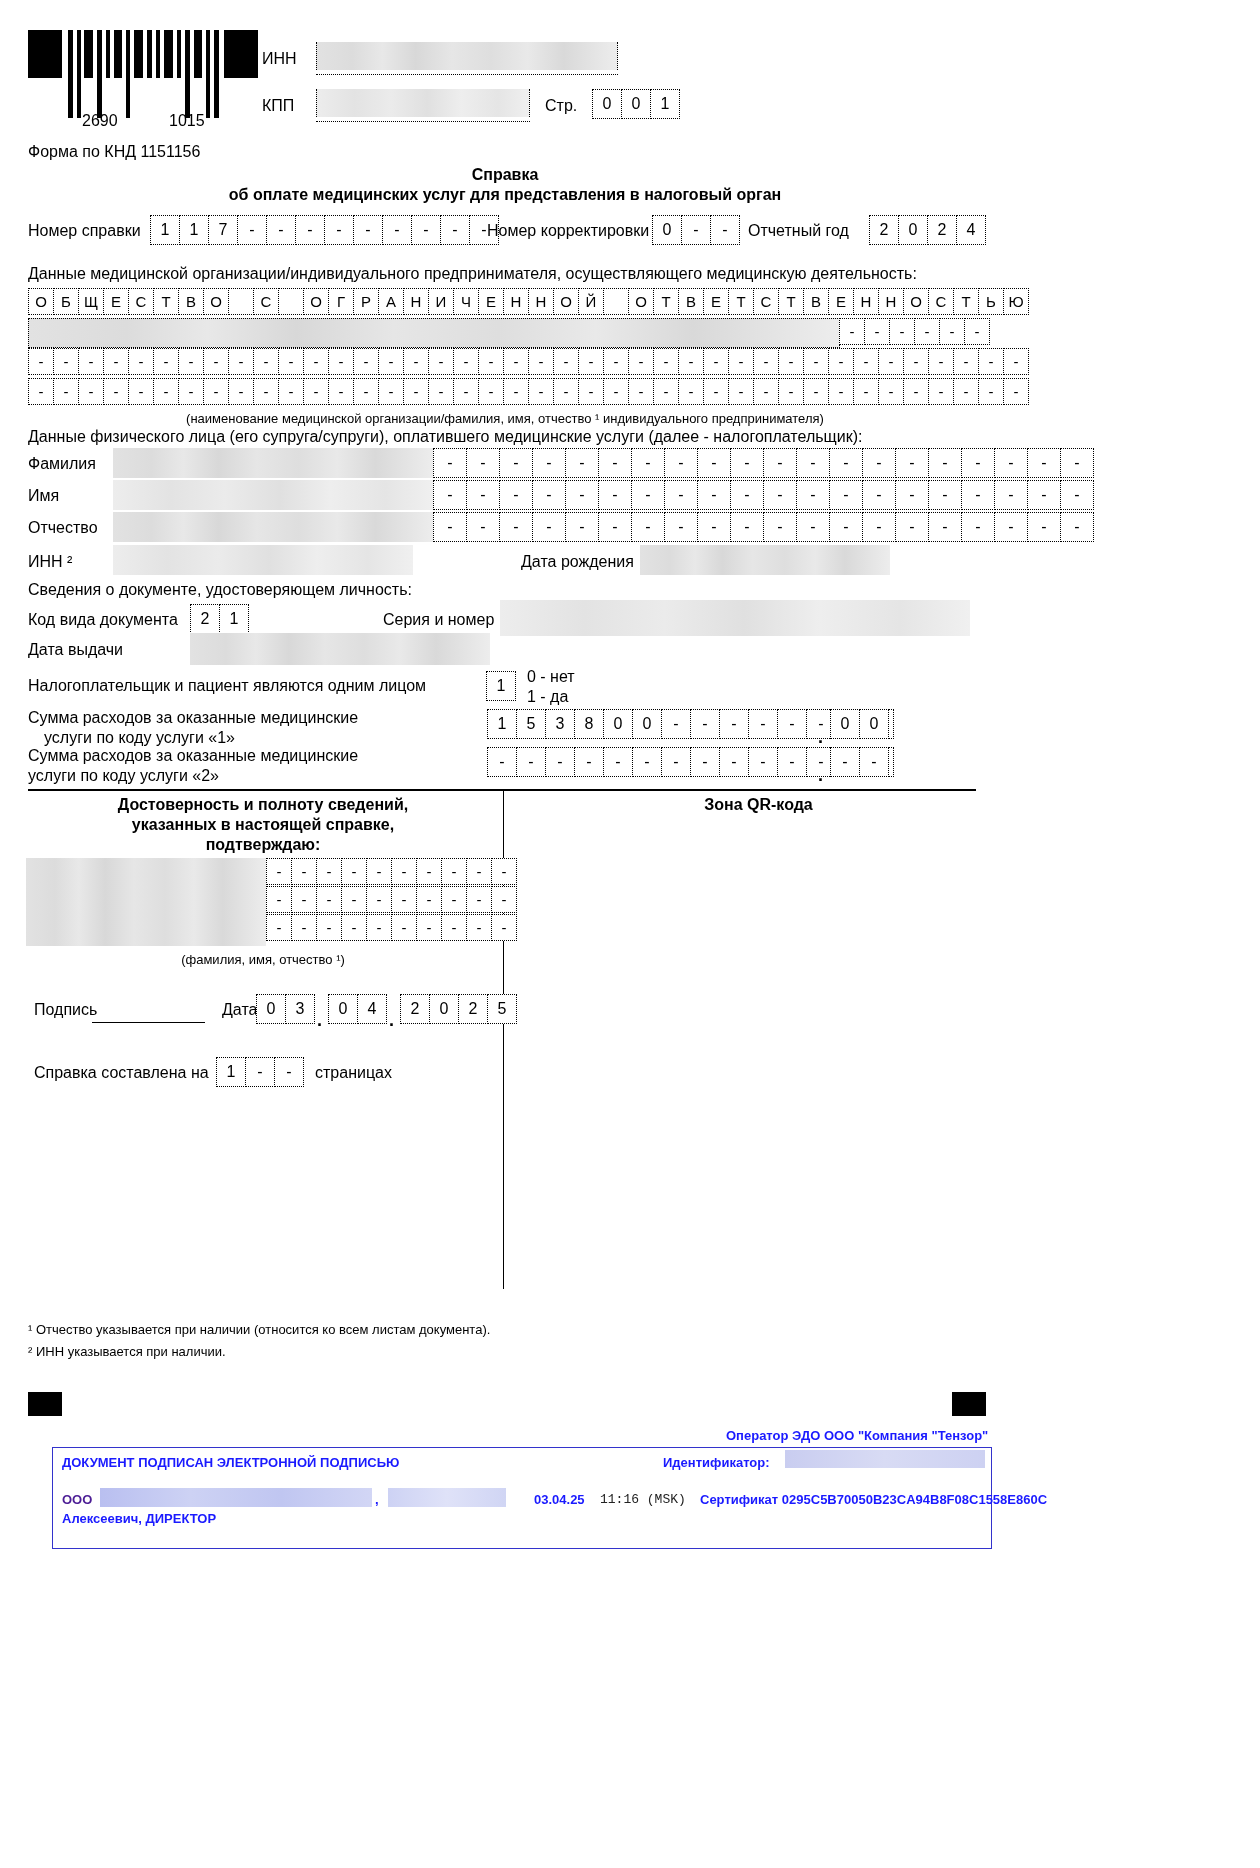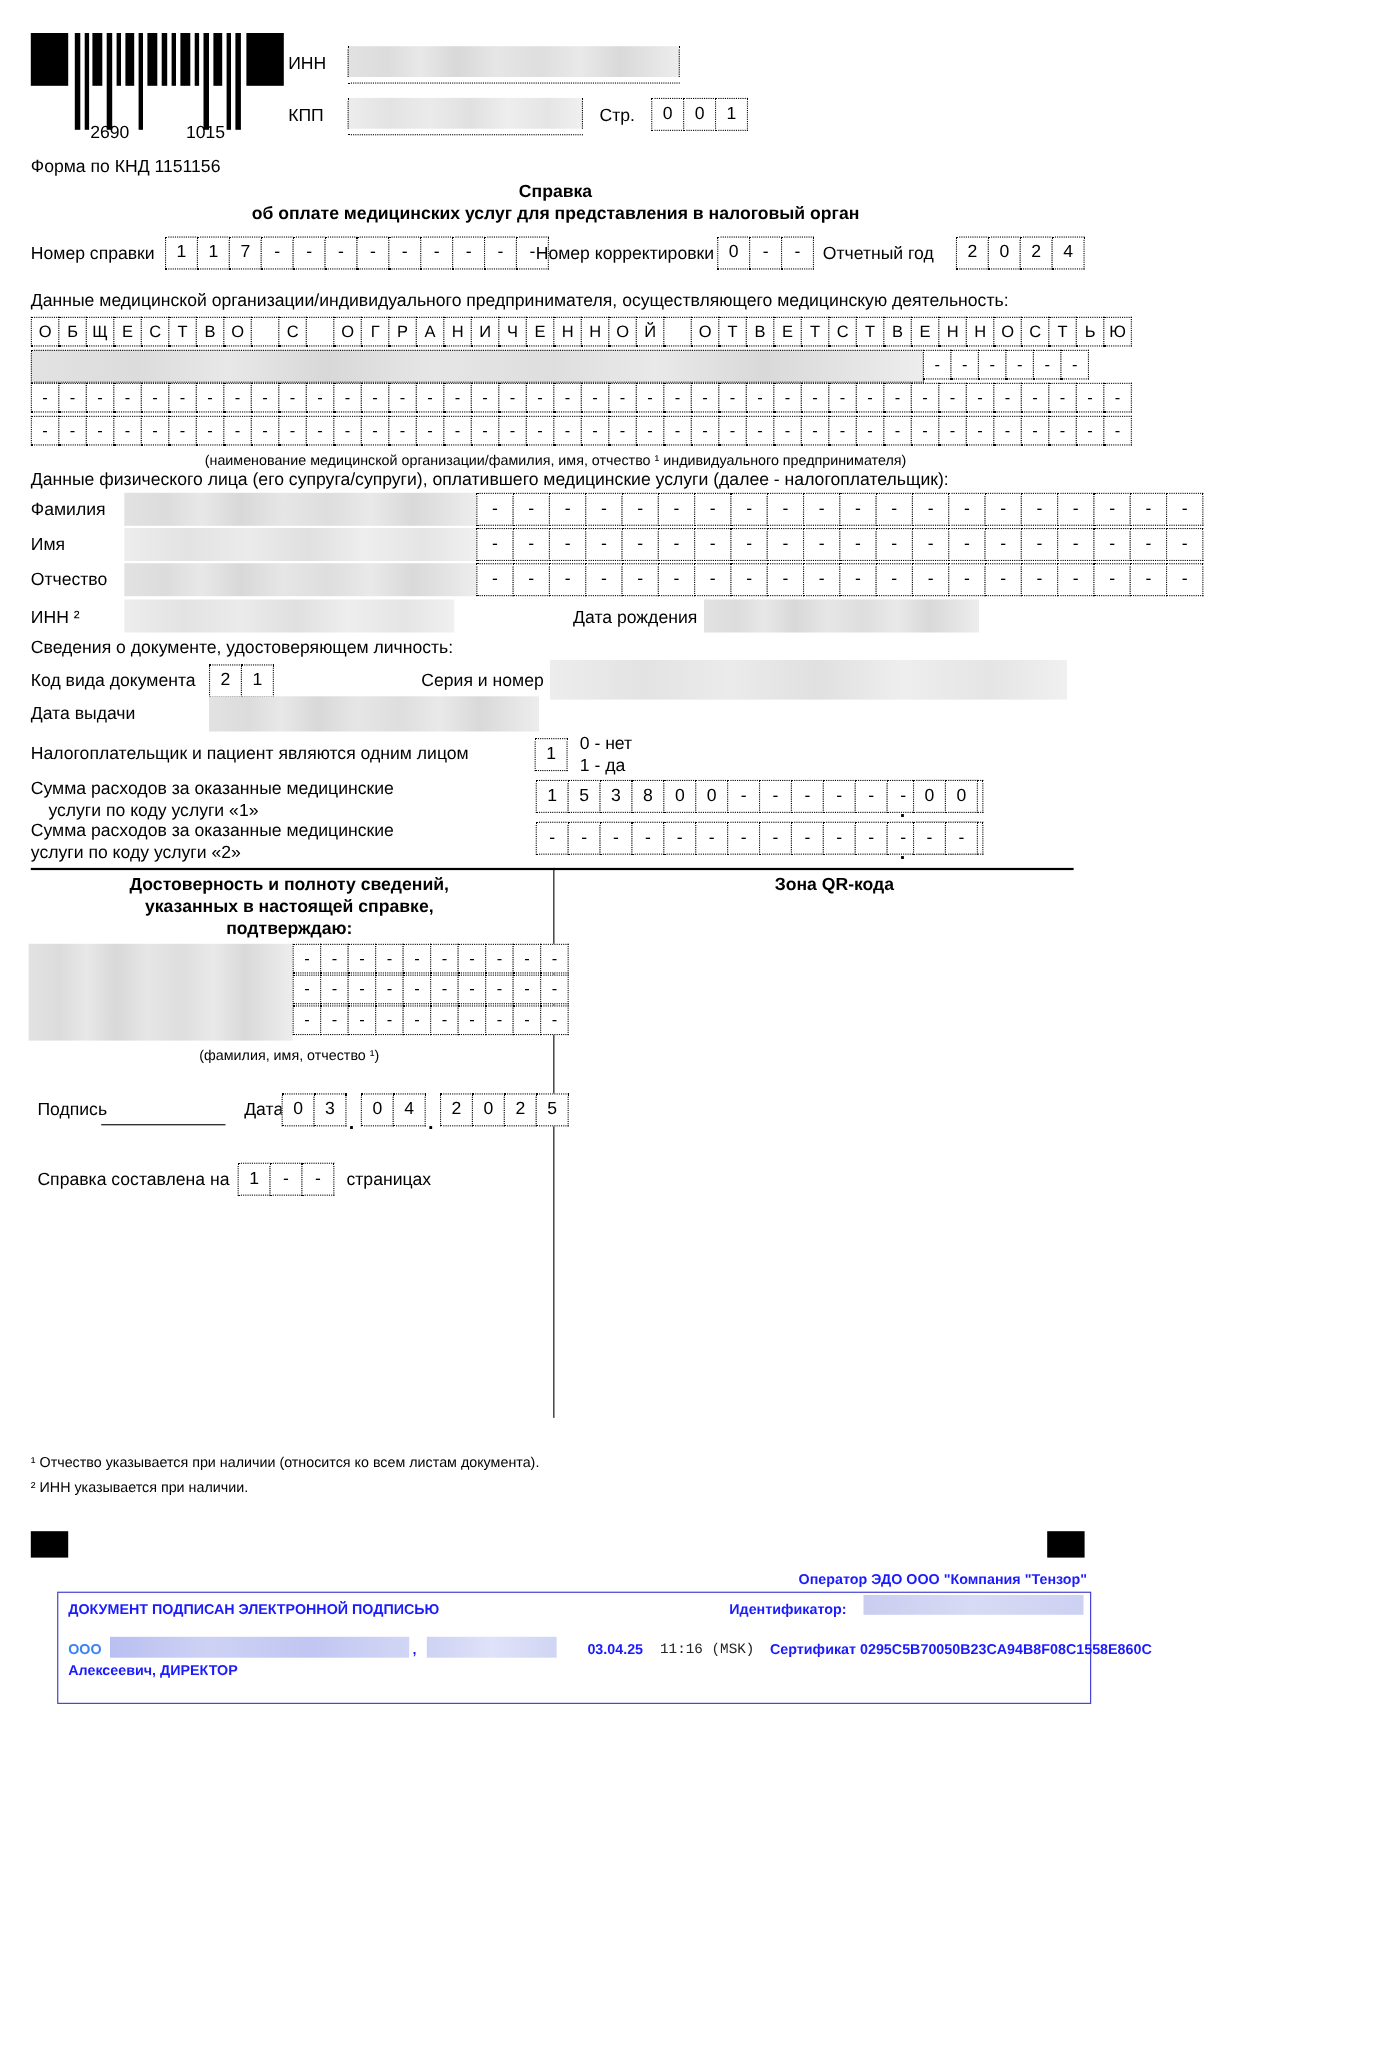--- a/index.html
+++ b/index.html
@@ -513,21 +513,21 @@
 
   <div class="abs" style="left:28px; top:1392px; width:34px; height:24px; background:#000;"></div>
   <div class="abs" style="left:952px; top:1392px; width:34px; height:24px; background:#000;"></div>
 
   <div class="abs small" style="left:726px; top:1428px; color:#1a1aff; font-weight:bold;">Оператор ЭДО ООО "Компания "Тензор"</div>
   <div class="abs" style="left:52px; top:1447px; width:940px; height:102px; border:1.5px solid #3333cc;"></div>
   <div class="abs small" style="left:62px; top:1455px; color:#1a1aff; font-weight:bold;">ДОКУМЕНТ ПОДПИСАН ЭЛЕКТРОННОЙ ПОДПИСЬЮ</div>
   <div class="abs small" style="left:663px; top:1455px; color:#1a1aff; font-weight:bold;">Идентификатор:</div>
   <div class="abs" style="left:785px; top:1450px; width:200px; height:18px; background:linear-gradient(90deg,#c9cdf0,#d8dbf4,#cdd1f2);"></div>
 
-  <div class="abs small" style="left:62px; top:1492px; color:#3b82f6; font-weight:bold;">ООО</div>
+  <div class="abs small" style="left:62px; top:1492px; color:#4c1d95; font-weight:bold;">ООО</div>
   <div class="abs" style="left:100px; top:1488px; width:272px; height:19px; background:linear-gradient(90deg,#b9bff0,#cdd2f4,#c0c6f1,#d2d6f5);"></div>
   <div class="abs small" style="left:375px; top:1492px; color:#1a1aff; font-weight:bold;">,</div>
   <div class="abs" style="left:388px; top:1488px; width:118px; height:19px; background:linear-gradient(90deg,#cdd2f4,#dfe2f8,#d0d5f4);"></div>
   <div class="abs small" style="left:62px; top:1511px; color:#1a1aff; font-weight:bold;">Алексеевич, ДИРЕКТОР</div>
 
   <div class="abs small" style="left:534px; top:1492px; color:#1a1aff; font-weight:bold;">03.04.25</div>
   <div class="abs small" style="left:600px; top:1492px; color:#222;font-family:Liberation Mono, monospace;">11:16 (MSK)</div>
   <div class="abs small" style="left:700px; top:1492px; color:#1a1aff; font-weight:bold;text-align:center;">Сертификат 0295C5B70050B23CA94B8F08C1558E860C</div>
 
 </div>

